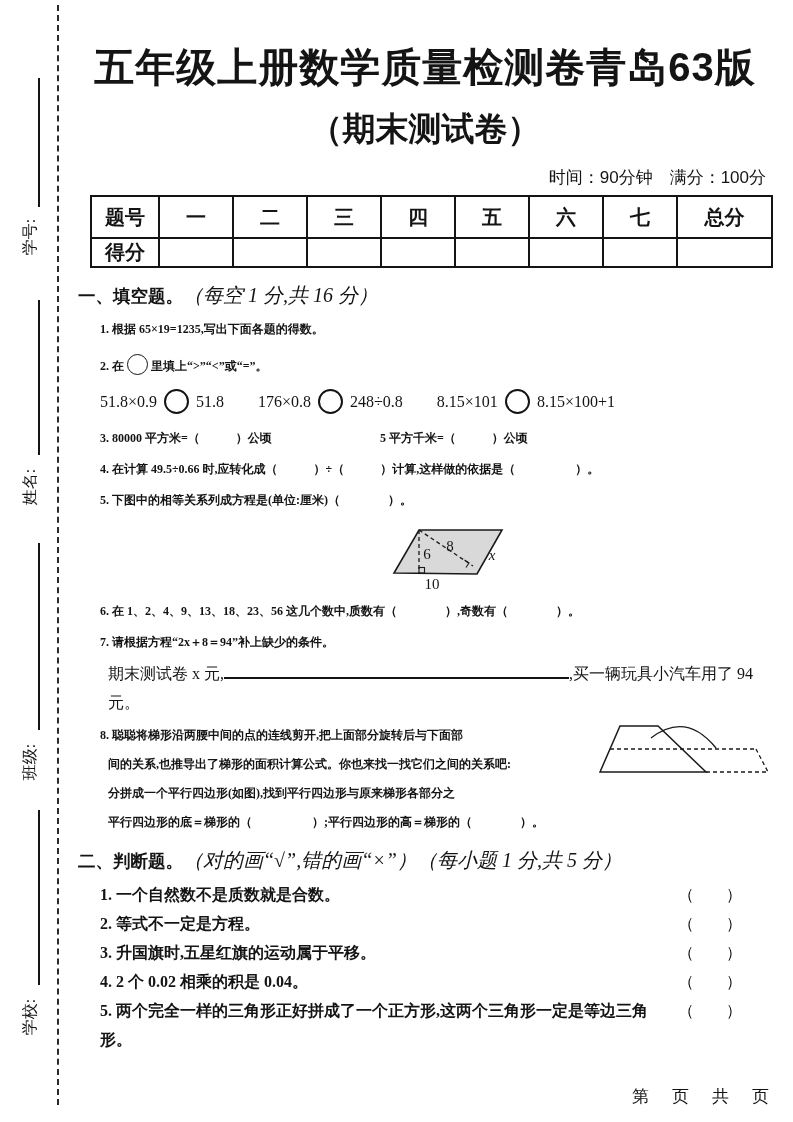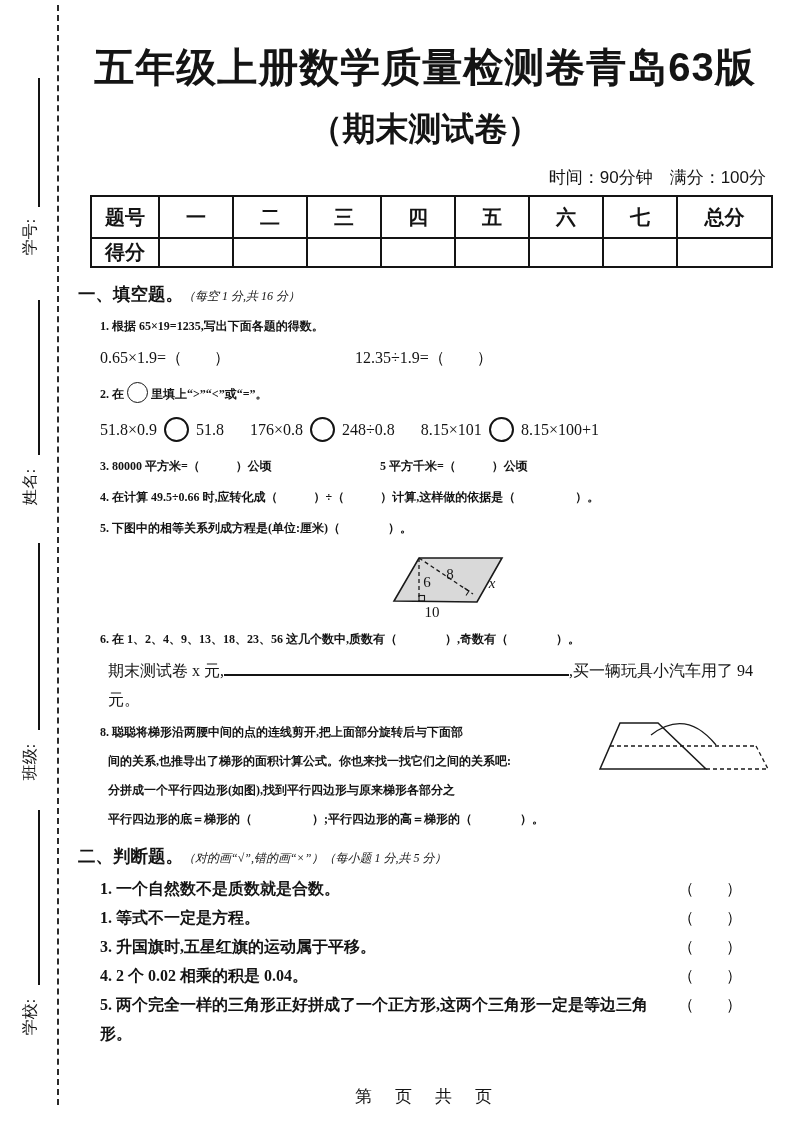--- a/index.html
+++ b/index.html
@@ -29,51 +29,51 @@
               font-family:"Liberation Sans","DejaVu Sans",sans-serif; }
   .meta { margin-top:14px; padding-right:6px; text-align:right; font-size:17px;
           font-family:"Liberation Sans","DejaVu Sans",sans-serif; }
 
   table.score { border-collapse:collapse; table-layout:fixed; width:681px; margin:6px 12px 0 12px; }
   table.score td { border:2px solid #141414; text-align:center; vertical-align:middle;
                    font-size:20px; font-weight:bold; height:42px; }
   table.score tr.r2 td { height:28px; }
 
   .sec-heading { margin-top:14px; font-size:17.5px; font-weight:bold; }
-  .sec-note { font-weight:normal; font-style:italic; font-size:12px; }
+  .sec-note { font-weight:normal; font-style:italic; font-size:20px; }
 
   .q   { padding-left:22px; font-size:12px; font-weight:bold; line-height:29px; }
   .sub { padding-left:22px; font-size:16px; font-weight:normal; line-height:29px; }
   .cont { padding-left:30px; }
   .mt2 { margin-top:2px; } .mt6 { margin-top:6px; } .mt8 { margin-top:8px; } .mt10 { margin-top:10px; }
 
   .iw255 { display:inline-block; width:255px; }
   .iw280 { display:inline-block; width:280px; }
 
   .cmp-circle { display:inline-block; width:25px; height:25px; border:2px solid #141414;
                 border-radius:50%; vertical-align:-7px; margin:0 7px; }
   .inline-circle { display:inline-block; width:21px; height:21px; border:1.6px solid #141414;
                    border-radius:50%; vertical-align:-5px; margin:0 3px; }
-  .cmp-row { display:flex; align-items:center; gap:0; }
+  .cmp-row { display:flex; align-items:center; gap:8px; }
   .cmp-group { margin-right:26px; white-space:nowrap; }
 
   .fig1-wrap { height:76px; margin-top:4px; }
   .fig1-wrap svg { margin-left:308px; display:block; }
 
   .q8 { position:relative; margin-top:4px; }
   .q8 .fig2 { position:absolute; right:-8px; top:-4px; }
   .q8-narrow { width:486px; }
 
   .blank { display:inline-block; width:345px; height:15px; border-bottom:2px solid #141414; }
 
   .jt-row { display:flex; padding-left:22px; padding-right:30px; font-size:16px;
             font-weight:bold; line-height:29px; }
   .jt-bracket { margin-left:auto; font-weight:normal; }
 
-  .footer { position:absolute; left:78px; bottom:14px; width:694px; text-align:center;
+  .footer { position:absolute; left:78px; bottom:14px; width:694px; text-align:right;
             font-size:17px; letter-spacing:3px; }
 
   svg text { font-family:"Liberation Serif","DejaVu Serif",serif; font-size:15px; fill:#141414; }
   svg .it { font-style:italic; }
 </style>
 </head>
 <body>
 
 <div class="seal-dash"></div>
 <div class="m-line ml-1"></div>
@@ -127,23 +127,20 @@
       <td></td>
     </tr>
   </tbody>
     </table>
 
   <div class="sec-heading">
     <span>一、填空题。</span><span class="sec-note">（每空 1 分,共 16 分）</span>
   </div>
 
   <div class="q mt6">1. 根据 65×19=1235,写出下面各题的得数。</div>
-  <div class="sub mt2">
-    <span class="iw255">0.65×1.9=（　　）</span><span>12.35÷1.9=（　　）</span>
-  </div>
 
   <div class="q mt8">
     <span>2. 在</span><span class="inline-circle"></span><span>里填上“&gt;”“&lt;”或“=”。</span>
   </div>
   <div class="sub mt6 cmp-row">
     <span class="cmp-group"><span>51.8×0.9</span><span class="cmp-circle"></span><span>51.8</span></span>
     <span class="cmp-group"><span>176×0.8</span><span class="cmp-circle"></span><span>248÷0.8</span></span>
     <span class="cmp-group"><span>8.15×101</span><span class="cmp-circle"></span><span>8.15×100+1</span></span>
   </div>
 
@@ -163,20 +160,21 @@
       <polyline points="78.5,41 83,44 80,48.5" fill="none" stroke="#1a1a1a" stroke-width="1.1"></polyline>
       <text x="41" y="40" text-anchor="middle">6</text>
       <text x="64" y="32" text-anchor="middle">8</text>
       <text class="it" x="106" y="41" text-anchor="middle">x</text>
       <text x="46" y="70" text-anchor="middle">10</text>
     </svg>
   </div>
 
   <div class="q mt2">6. 在 1、2、4、9、13、18、23、56 这几个数中,质数有（　　　　）,奇数有（　　　　）。</div>
 
+  <div class="q mt2">7. 请根据方程“2x＋8＝94”补上缺少的条件。</div>
   <div class="sub mt2 cont">
     <span>期末测试卷 x 元,</span><span class="blank"></span><span>,买一辆玩具小汽车用了 94 元。</span>
   </div>
 
   <div class="q8">
     <svg class="fig2" width="192" height="68" viewBox="0 0 192 68">
       <polygon points="12,55 32,9 70,9 118,55" fill="none" stroke="#1a1a1a" stroke-width="1.5"></polygon>
       <line x1="22" y1="32" x2="168" y2="32" stroke="#1a1a1a" stroke-width="1.3" stroke-dasharray="4,3"></line>
       <line x1="168" y1="32" x2="180" y2="55" stroke="#1a1a1a" stroke-width="1.3" stroke-dasharray="4,3"></line>
       <line x1="118" y1="55" x2="180" y2="55" stroke="#1a1a1a" stroke-width="1.3" stroke-dasharray="4,3"></line>
@@ -190,21 +188,21 @@
 
   <div class="sec-heading mt10">
     <span>二、判断题。</span><span class="sec-note">（对的画“√”,错的画“×”）（每小题 1 分,共 5 分）</span>
   </div>
 
   <div class="jt-row mt6">
     <span>1. 一个自然数不是质数就是合数。</span>
     <span class="jt-bracket">（　　）</span>
   </div>
   <div class="jt-row">
-    <span>1. 等式不一定是方程。</span>
+    <span>2. 等式不一定是方程。</span>
     <span class="jt-bracket">（　　）</span>
   </div>
   <div class="jt-row">
     <span>3. 升国旗时,五星红旗的运动属于平移。</span>
     <span class="jt-bracket">（　　）</span>
   </div>
   <div class="jt-row">
     <span>4. 2 个 0.02 相乘的积是 0.04。</span>
     <span class="jt-bracket">（　　）</span>
   </div>

